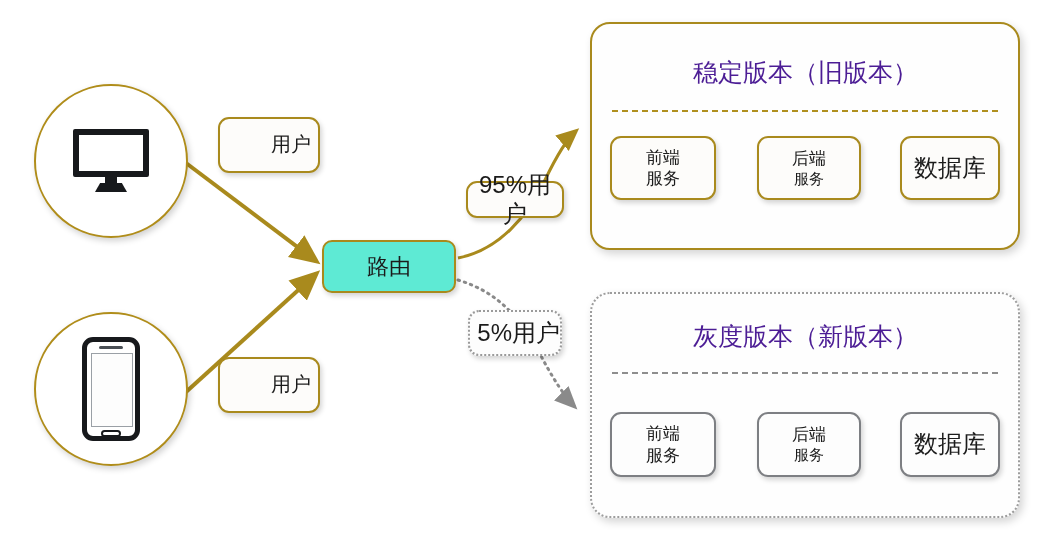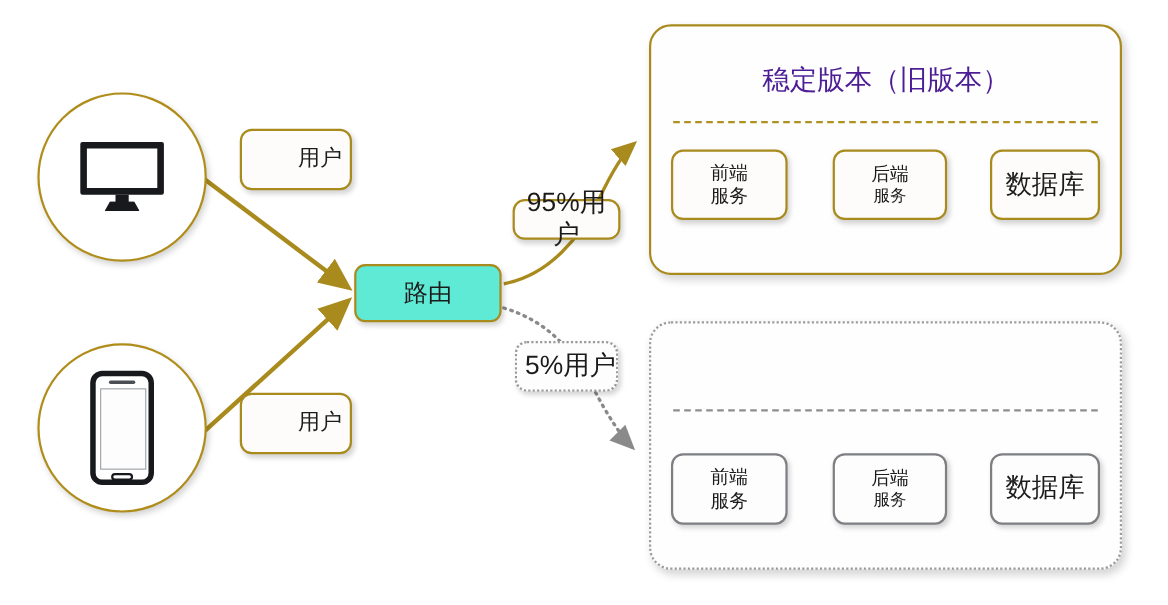--- a/index.html
+++ b/index.html
@@ -178,20 +178,21 @@
   <div class="abs gbox two-line" style="left:757px;top:136px;width:104px;height:64px;">
     <span class="big-l">后端</span>
     <span class="small-l">服务</span>
   </div>
 
   <div class="abs gbox t19" style="left:900px;top:136px;width:100px;height:64px;">
     <span>数据库</span>
   </div>
 
   <div class="abs panel gray" style="left:590px;top:292px;width:430px;height:226px;">
+    <div class="panel-title" style="top:26px;">灰度版本（新版本）</div>
     <div class="sep gray" style="left:20px;right:20px;top:78px;"></div>
   </div>
 
   <div class="abs sbox two-line" style="left:610px;top:412px;width:106px;height:65px;">
     <span class="big-l">前端</span>
     <span class="big-l">服务</span>
   </div>
 
   <div class="abs sbox two-line" style="left:757px;top:412px;width:104px;height:65px;">
     <span class="big-l">后端</span>

